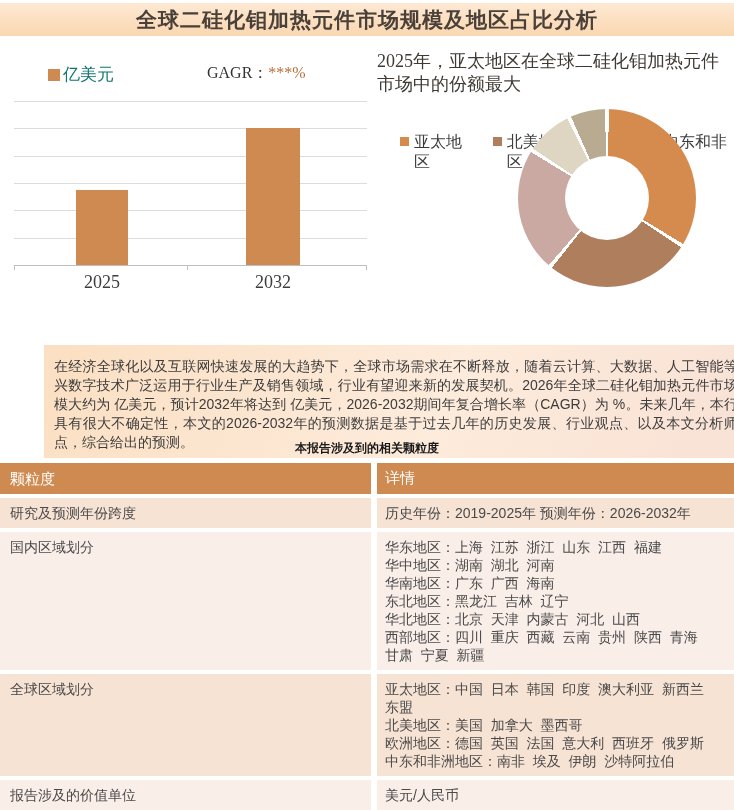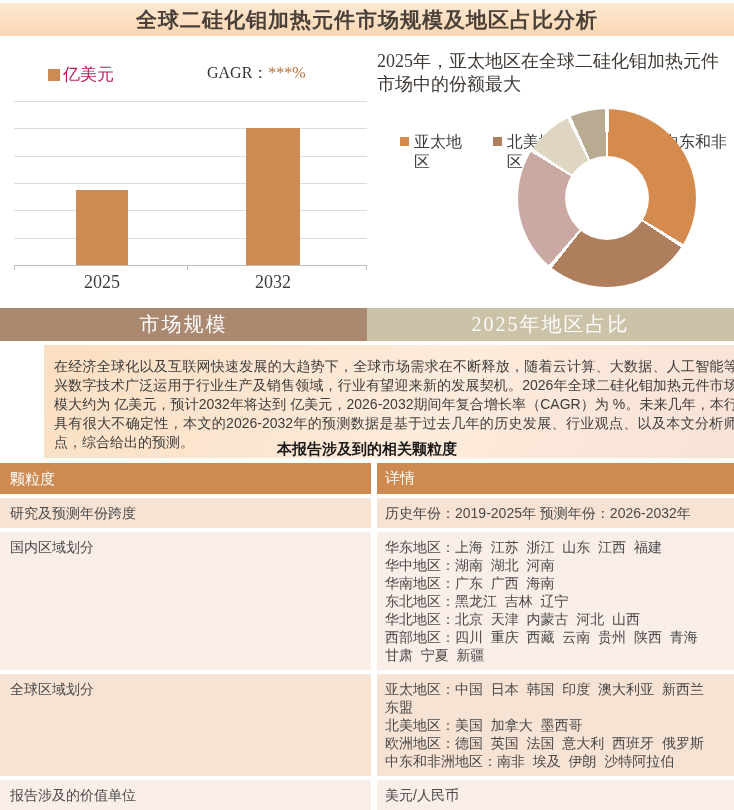--- a/index.html
+++ b/index.html
@@ -10,21 +10,21 @@
   .title-bar{position:absolute;left:0;top:3px;width:734px;height:33px;
     background:linear-gradient(180deg,#FDE9D4 0%,#FBDCBA 70%,#F9D7B2 100%);
     display:flex;align-items:center;justify-content:center;}
   .title-bar h1{margin:0;font-family:"Liberation Serif","DejaVu Serif",serif;
     font-size:21px;font-weight:600;color:#4A403A;letter-spacing:1px;}
 
   
   .charts{position:absolute;left:0;top:36px;width:734px;height:272px;background:#fff;}
 
   .bar-legend{position:absolute;left:48px;top:27px;display:flex;align-items:center;
-    font-family:"Liberation Serif","DejaVu Serif",serif;font-size:17px;color:#be185d;}
+    font-family:"Liberation Serif","DejaVu Serif",serif;font-size:17px;color:#0f766e;}
   .bar-legend .swatch{width:12px;height:12px;margin-right:3px;}
   .cagr{position:absolute;left:207px;top:27px;font-family:"Liberation Serif","DejaVu Serif",serif;
     font-size:16px;color:#333;}
   .cagr .stars{color:#B5713D;}
 
   .plot{position:absolute;left:14px;top:65px;width:353px;height:164px;
     border-bottom:1px solid #BFBFBF;}
   .gridline{position:absolute;left:0;width:100%;height:1px;background:#DCDCDC;}
   .bar{position:absolute;bottom:0;}
   .tick{position:absolute;top:165px;width:1px;height:4px;background:#BFBFBF;}
@@ -49,21 +49,21 @@
     letter-spacing:2px;cursor:pointer;}
   .tab.left{background:#AB8971;}
   .tab.right{background:#CBC2A7;}
 
   
   .para{position:absolute;left:8px;top:345px;width:698px;padding:12px 10px 6px 10px;
     background:linear-gradient(115deg,#FBDFC2 0%,#FDEBDB 55%,#F8E1D5 100%);
     font-size:14px;line-height:19px;color:#3D3D3D;text-align:justify;margin-left:36px;}
 
   .section-heading{position:absolute;left:0;top:440px;width:734px;text-align:center;
-    font-size:15px;font-weight:bold;color:#1a1a1a;}
+    font-size:12px;font-weight:bold;color:#1a1a1a;}
 
   
   .gtable{position:absolute;left:0;top:463px;width:734px;height:347px;
     display:flex;flex-direction:column;}
   .trow{display:flex;margin-bottom:4px;}
   .trow:last-child{flex:1;margin-bottom:0;}
   .cell1{width:361px;padding:6px 0 6px 10px;}
   .colgap{width:6px;background:#fff;}
   .cell2{flex:1;padding:6px 16px 6px 8px;}
   .thead{height:37px;margin-bottom:4px;}
@@ -127,24 +127,20 @@
         <div class="item">
           <span class="marker" style="background: rgb(222, 214, 195);"></span>
           <span>中东和非洲</span>
         </div>
       </div>
     <div class="donut" id="donut" style="background: conic-gradient(rgb(255, 255, 255) 0deg, rgb(255, 255, 255) 1.3deg, rgb(213, 139, 78) 1.3deg, rgb(213, 139, 78) 121.1deg, rgb(255, 255, 255) 121.1deg, rgb(255, 255, 255) 123.7deg, rgb(175, 126, 93) 123.7deg, rgb(175, 126, 93) 218.3deg, rgb(255, 255, 255) 218.3deg, rgb(255, 255, 255) 220.9deg, rgb(201, 169, 161) 220.9deg, rgb(201, 169, 161) 301.1deg, rgb(255, 255, 255) 301.1deg, rgb(255, 255, 255) 303.7deg, rgb(222, 214, 195) 303.7deg, rgb(222, 214, 195) 333.5deg, rgb(255, 255, 255) 333.5deg, rgb(255, 255, 255) 336.1deg, rgb(184, 171, 146) 336.1deg, rgb(184, 171, 146) 358.7deg, rgb(255, 255, 255) 358.7deg, rgb(255, 255, 255) 360deg);">
       <div class="donut-hole"></div>
     </div>
   </div>
 
-  <div class="tabs">
-    <div class="tab left">市场规模</div>
-    <div class="tab right">2025年地区占比</div>
-  </div>
 
   <div class="para">在经济全球化以及互联网快速发展的大趋势下，全球市场需求在不断释放，随着云计算、大数据、人工智能等新兴数字技术广泛运用于行业生产及销售领域，行业有望迎来新的发展契机。2026年全球二硅化钼加热元件市场规模大约为 亿美元，预计2032年将达到 亿美元，2026-2032期间年复合增长率（CAGR）为 %。未来几年，本行业具有很大不确定性，本文的2026-2032年的预测数据是基于过去几年的历史发展、行业观点、以及本文分析师观点，综合给出的预测。</div>
 
   <div class="section-heading">本报告涉及到的相关颗粒度</div>
 
   <div class="gtable">
     <div class="trow thead">
       <div class="cell1">颗粒度</div>
       <div class="colgap"></div>
       <div class="cell2">详情</div>

